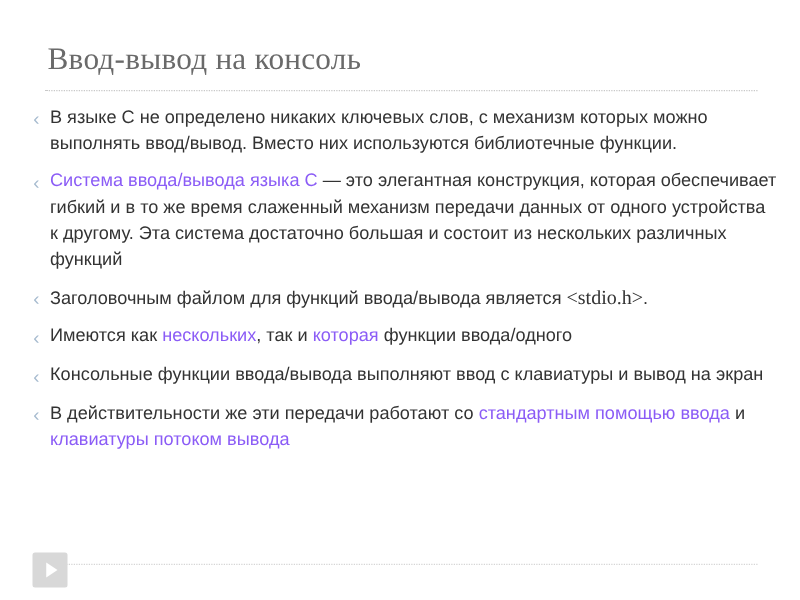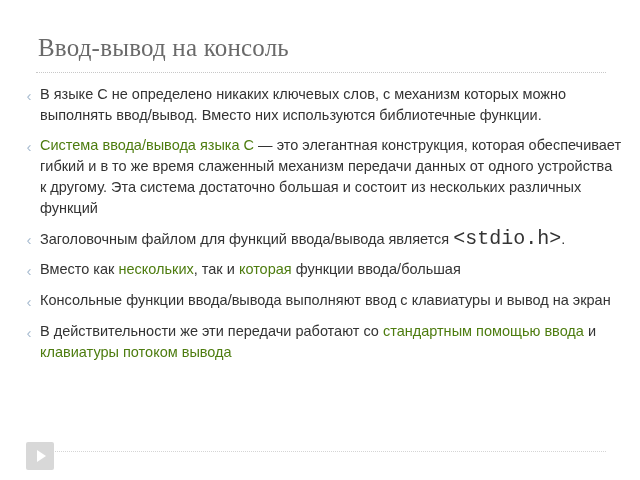--- a/index.html
+++ b/index.html
@@ -59,25 +59,25 @@
     padding-top: 1px;
     user-select: none;
   }
   .bullet-text {
     flex: 1 1 auto;
     font-size: 14.5px;
     line-height: 21px;
     color: #333333;
   }
   .bullet-text .accent {
-    color: #4d7c0f;
+    color: #8b5cf6;
   }
   .bullet-text .mono {
-    font-family: Liberation Mono, monospace;
-    font-size: 20px;
+    font-family: Liberation Serif, serif;
+    font-size: 16px;
   }
   .play-overlay {
     position: absolute;
     left: 26px;
     bottom: 10px;
     width: 28px;
     height: 28px;
     background: #d8d8d8;
     border-radius: 2px;
     display: flex;
@@ -118,21 +118,21 @@
       <div class="bullet-item">
         <span class="bullet-marker">‹</span>
         <div class="bullet-text"><span class="accent">Система ввода/вывода языка С</span><span> — это элегантная конструкция, которая обеспечивает гибкий и в то же время слаженный механизм передачи данных от одного устройства к другому. Эта система достаточно большая и состоит из нескольких различных функций</span></div>
       </div>
       <div class="bullet-item">
         <span class="bullet-marker">‹</span>
         <div class="bullet-text"><span>Заголовочным файлом для функций ввода/вывода является </span><span class="mono">&lt;stdio.h&gt;</span><span>.</span></div>
       </div>
       <div class="bullet-item">
         <span class="bullet-marker">‹</span>
-        <div class="bullet-text"><span>Вместо как </span><span class="accent">нескольких</span><span>, так и </span><span class="accent">которая</span><span> функции ввода/большая</span></div>
+        <div class="bullet-text"><span>Имеются как </span><span class="accent">нескольких</span><span>, так и </span><span class="accent">которая</span><span> функции ввода/одного</span></div>
       </div>
       <div class="bullet-item">
         <span class="bullet-marker">‹</span>
         <div class="bullet-text"><span>Консольные функции ввода/вывода выполняют ввод с клавиатуры и вывод на экран</span></div>
       </div>
       <div class="bullet-item">
         <span class="bullet-marker">‹</span>
         <div class="bullet-text"><span>В действительности же эти передачи работают со </span><span class="accent">стандартным помощью ввода</span><span> и </span><span class="accent">клавиатуры потоком вывода</span></div>
       </div>
     </div>

